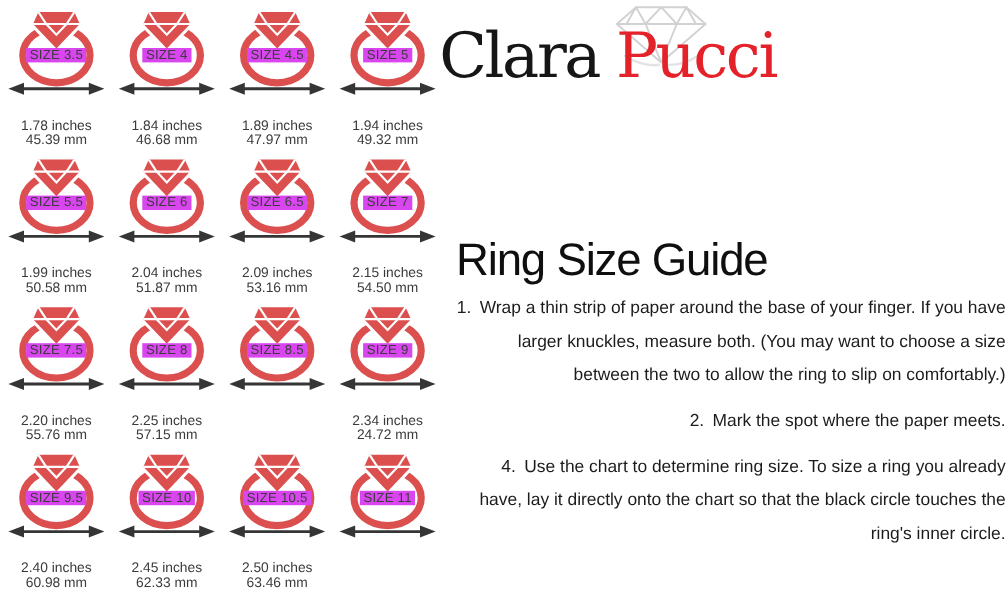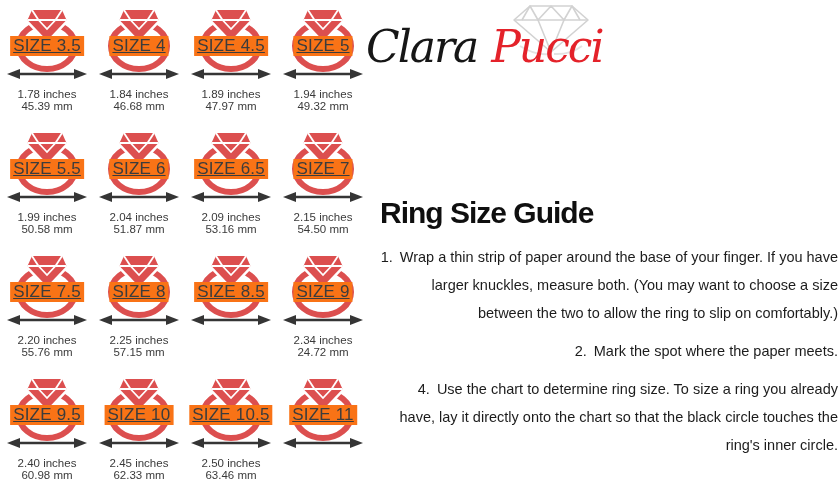--- a/index.html
+++ b/index.html
@@ -9,38 +9,38 @@
   }
   
   .chart-grid{
     position:absolute;left:1px;top:2px;width:372px;
     display:grid;grid-template-columns:repeat(4,92px);grid-auto-rows:123px;
   }
   .cell{position:relative;padding-top:6px;text-align:center;}
   .ring-art{position:relative;width:92px;height:74px;margin:0 auto;}
   .size-label{
     position:absolute;left:50%;top:44px;transform:translate(-50%,-50%);
-    font-size:17px;color:#3c3c3c;background:#f97316;padding:0 3px;
-    white-space:nowrap;letter-spacing:0.2px;z-index:2;text-decoration:underline;
+    font-size:11px;color:#3c3c3c;background:#d946ef;padding:0 3px;
+    white-space:nowrap;letter-spacing:0.2px;z-index:2;
   }
-  .meas{margin-top:7px;font-size:11.5px;line-height:11.5px;color:#3a3a3a;}
+  .meas{margin-top:18px;font-size:11.5px;line-height:11.5px;color:#3a3a3a;}
   .meas div{margin:0;}
   
   .right-panel{position:absolute;left:0;top:0;width:839px;height:501px;}
   .logo-text{
     position:absolute;left:366px;top:12px;z-index:1;
-    font-family:"DejaVu Serif",serif;font-style:italic;
-    font-size:44px;line-height:70px;white-space:nowrap;letter-spacing:-2px;
+    font-family:"DejaVu Serif",serif;
+    font-size:52px;line-height:70px;white-space:nowrap;letter-spacing:-2px;
   }
   .logo-first{color:#161616;}
   .logo-second{color:#e4222a;margin-left:14px;}
   .logo-diamond{position:absolute;left:492px;top:2px;z-index:0;}
   .guide-title{
     position:absolute;left:380px;top:196px;margin:0;
-    font-size:30px;font-weight:700;letter-spacing:-1px;color:#0f0f0f;
+    font-size:38px;font-weight:400;letter-spacing:-1px;color:#0f0f0f;
   }
   .steps{position:absolute;left:380px;top:243px;width:458px;}
   .steps p{margin:0 0 10px 0;font-size:14.5px;line-height:28px;color:#1c1c1c;text-align:right;}
   .step-num{margin-right:7px;}
 </style>
 </head>
 <body>
 
 <div class="page">
 

